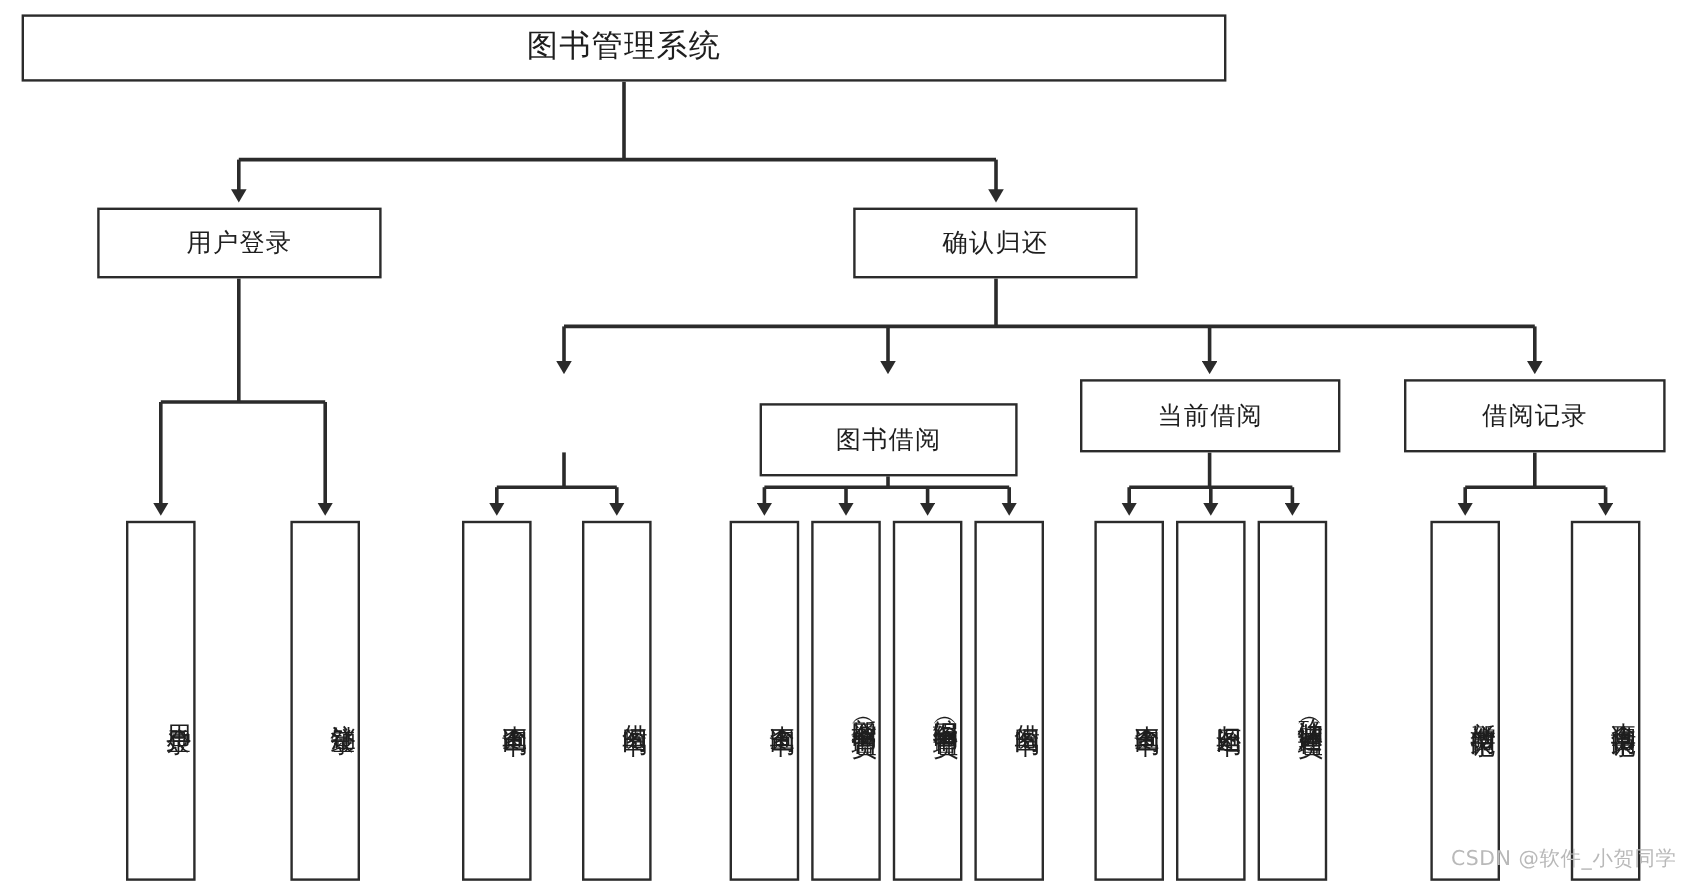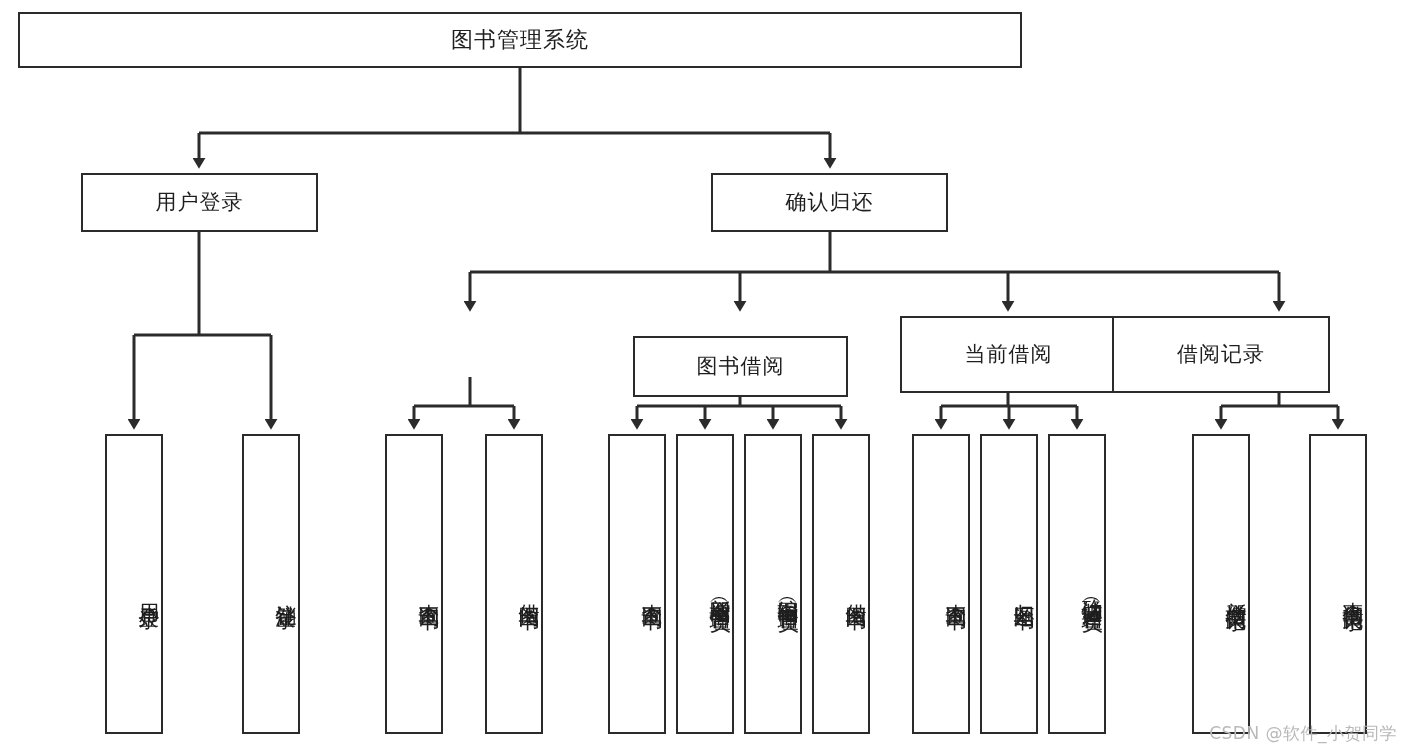--- a/index.html
+++ b/index.html
@@ -37,21 +37,21 @@
     color: #1e1e1e;
     z-index: 2;
   }
   .node.h {
     font-size: 21px;
     line-height: 1.2;
     letter-spacing: 1px;
     white-space: nowrap;
   }
   .node.root {
-    font-size: 22px;
+    font-size: 26px;
   }
   
   .node.v {
     writing-mode: vertical-rl;
     text-orientation: upright;
     align-items: flex-start;
     justify-content: center;
     padding-top: 14px;
     font-size: 21px;
     line-height: 1.18;
@@ -59,21 +59,21 @@
   }
   .node.v .vtxt {
     writing-mode: vertical-rl;
     text-orientation: upright;
     display: block;
     text-align: left;
   }
   .watermark {
     position: absolute;
     right: 8px;
-    bottom: 2px;
+    bottom: 20px;
     font-size: 17px;
     color: #b9b9b9;
     letter-spacing: 0.5px;
     white-space: nowrap;
     z-index: 5;
   }
 </style>
 </head>
 <body>
 
@@ -136,24 +136,24 @@
   <div class="node h" style="left:81px; top:173px; width:237px; height:59px;">
     <span>用户登录</span>
   </div>
   <div class="node h" style="left:711px; top:173px; width:237px; height:59px;">
     <span>确认归还</span>
   </div>
 
   <div class="node h" style="left:633px; top:336px; width:215px; height:61px;">
     <span>图书借阅</span>
   </div>
-  <div class="node h" style="left:900px; top:316px; width:217px; height:77px;">
+  <div class="node h" style="left:900px; top:316px; width:217px; height:61px;">
     <span>当前借阅</span>
   </div>
-  <div class="node h" style="left:1112px; top:316px; width:218px; height:77px;">
+  <div class="node h" style="left:1170px; top:316px; width:218px; height:61px;">
     <span>借阅记录</span>
   </div>
 
   <div class="node v" style="left:105px; top:434px; width:58px; height:300px;">
     <span class="vtxt">用户登录</span>
   </div>
   <div class="node v" style="left:242px; top:434px; width:58px; height:300px;">
     <span class="vtxt">注销登录</span>
   </div>
 

